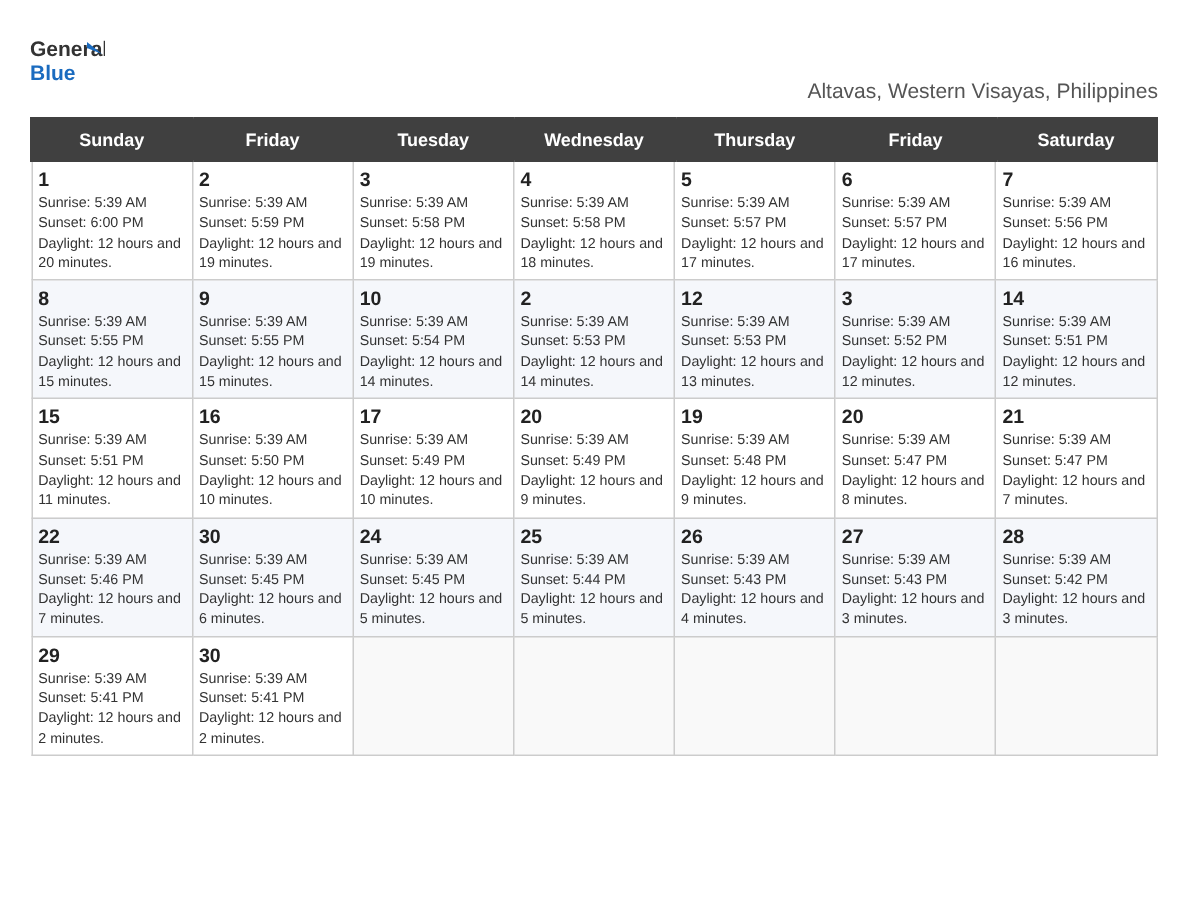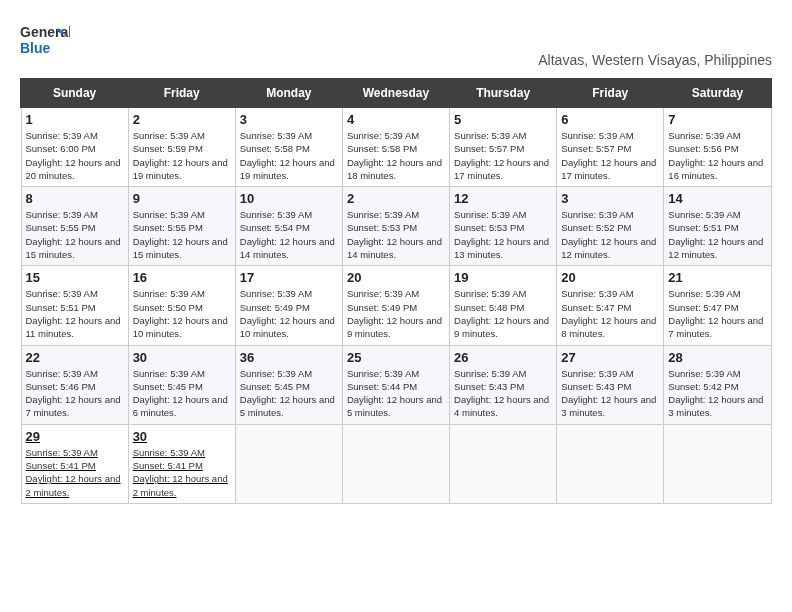--- a/index.html
+++ b/index.html
@@ -68,21 +68,20 @@
     .day-info {
       font-size: 9.5px;
       color: #333;
       line-height: 1.4;
     }
     .empty-cell {
       background: #f9f9f9 !important;
     }
     .last-row td {
       min-height: 60px;
-      text-decoration: underline;
     }
   </style>
 </head>
 <body>
 
 <div class="header">
   <div class="logo">
       <svg width="50" height="40" viewBox="0 0 50 40">
         <text x="0" y="17" font-size="14" font-weight="bold" fill="#333" font-family="Arial">General</text>
         <text x="0" y="33" font-size="14" font-weight="bold" fill="#1a6bbf" font-family="Arial">Blue</text>
@@ -92,21 +91,21 @@
   <div class="title-section">
     <div class="location">Altavas, Western Visayas, Philippines</div>
   </div>
 </div>
 
 <table class="calendar">
   <thead>
     <tr>
     <th>Sunday</th>
         <th>Friday</th>
-        <th>Monday</th>
+        <th>Tuesday</th>
         <th>Wednesday</th>
         <th>Thursday</th>
         <th>Friday</th>
         <th>Saturday</th>
       </tr>
   </thead>
   <tbody id="calendar-body">
   <tr>
         <td>
           <div class="day-num">1</div>
@@ -200,21 +199,21 @@
       <tr>
         <td>
           <div class="day-num">22</div>
           <div class="day-info">Sunrise: 5:39 AM<br>Sunset: 5:46 PM<br>Daylight: 12 hours and 7 minutes.</div>
         </td>
         <td>
           <div class="day-num">30</div>
           <div class="day-info">Sunrise: 5:39 AM<br>Sunset: 5:45 PM<br>Daylight: 12 hours and 6 minutes.</div>
         </td>
         <td>
-          <div class="day-num">36</div>
+          <div class="day-num">24</div>
           <div class="day-info">Sunrise: 5:39 AM<br>Sunset: 5:45 PM<br>Daylight: 12 hours and 5 minutes.</div>
         </td>
         <td>
           <div class="day-num">25</div>
           <div class="day-info">Sunrise: 5:39 AM<br>Sunset: 5:44 PM<br>Daylight: 12 hours and 5 minutes.</div>
         </td>
         <td>
           <div class="day-num">26</div>
           <div class="day-info">Sunrise: 5:39 AM<br>Sunset: 5:43 PM<br>Daylight: 12 hours and 4 minutes.</div>
         </td>

